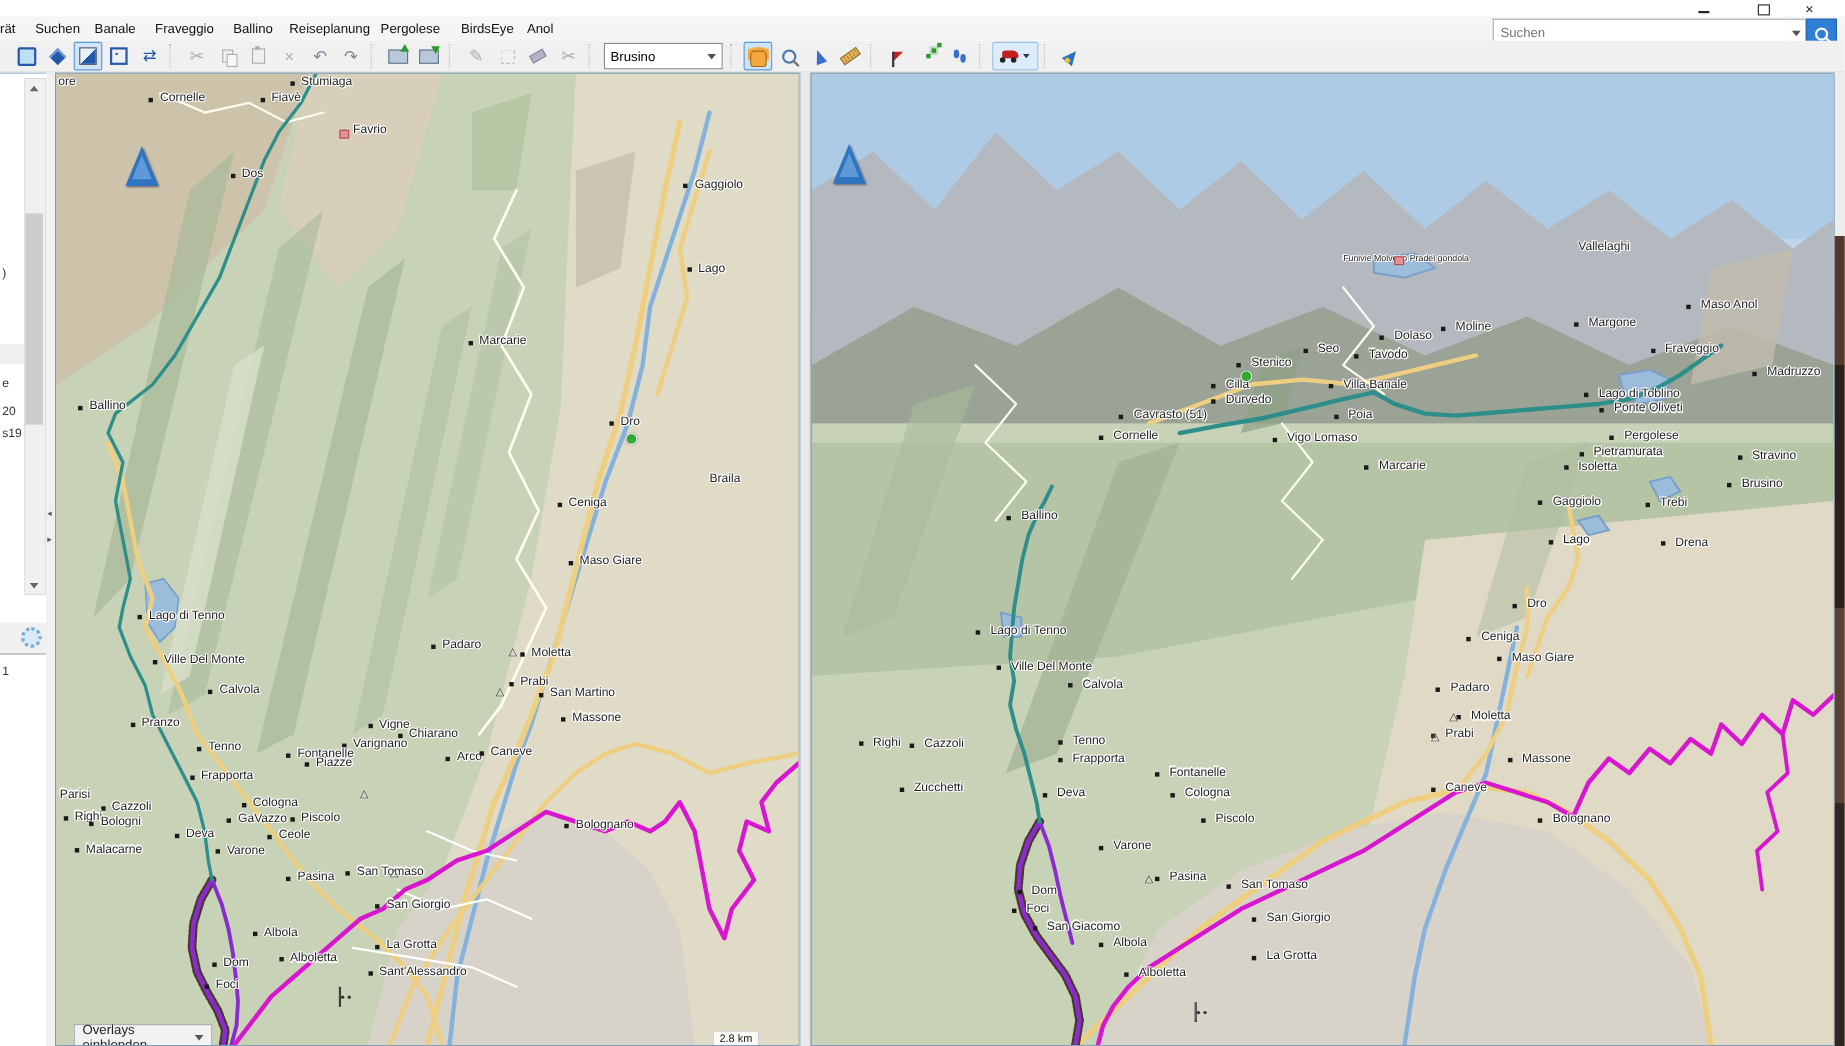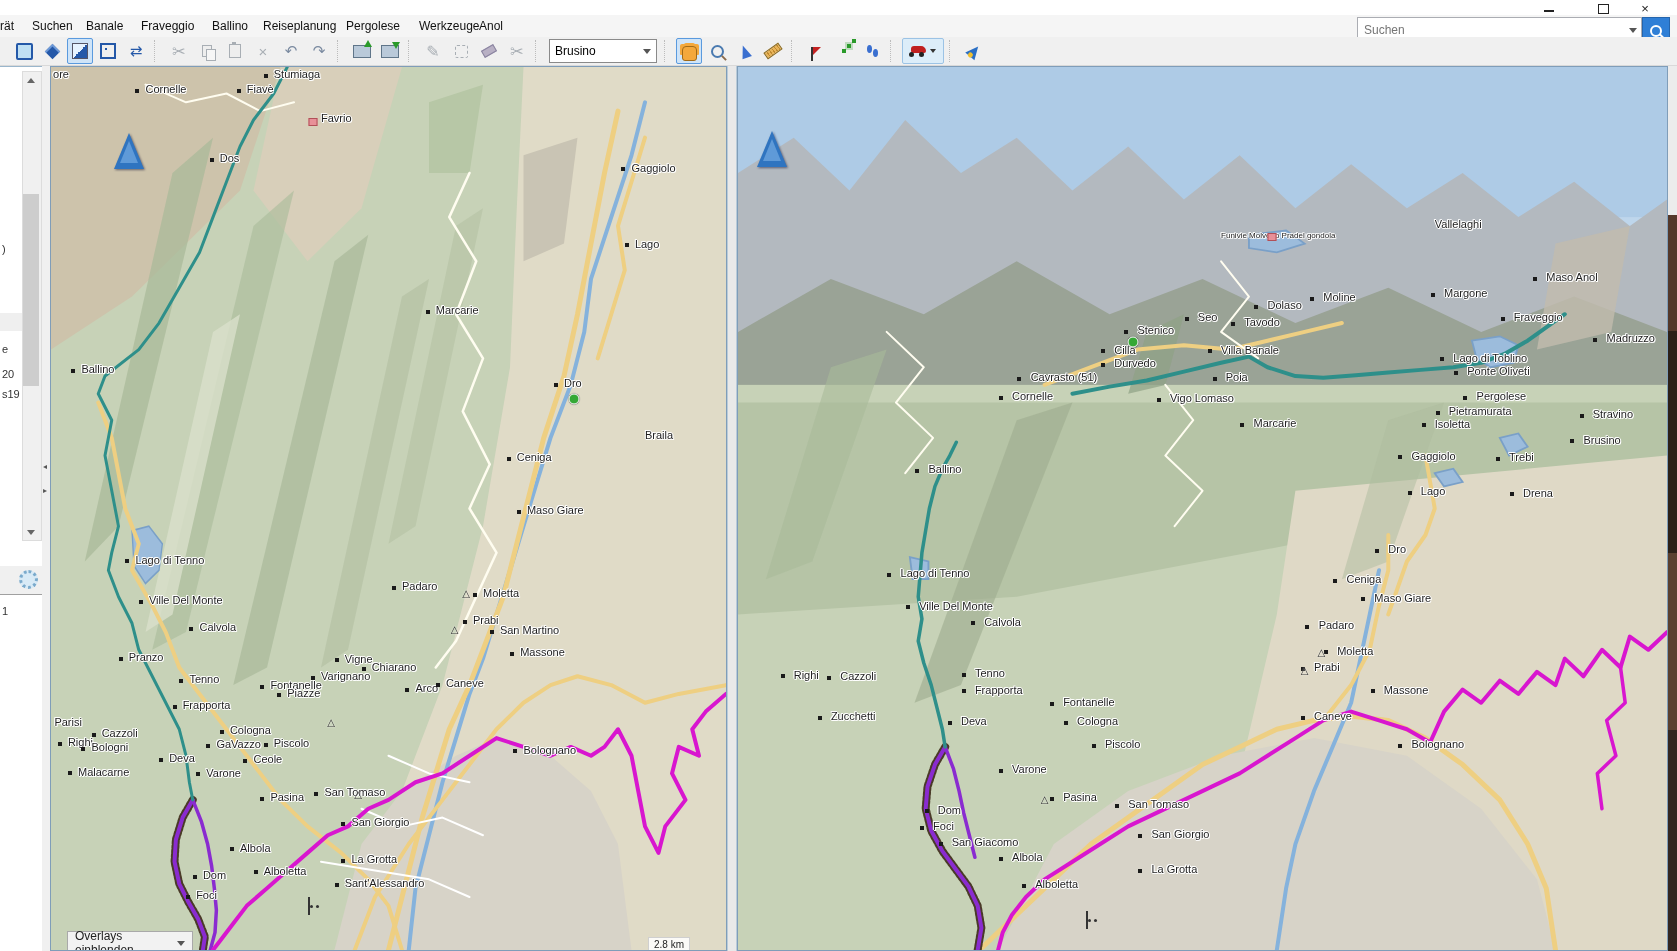--- a/index.html
+++ b/index.html
@@ -140,21 +140,21 @@
   </div>
 
   <div class="menubar">
     <span class="menuitem" style="left:-4px">rät</span>
     <span class="menuitem" style="left:28px">Suchen</span>
     <span class="menuitem" style="left:82px">Banale</span>
     <span class="menuitem" style="left:137px">Fraveggio</span>
     <span class="menuitem" style="left:208px">Ballino</span>
     <span class="menuitem" style="left:259px">Reiseplanung</span>
     <span class="menuitem" style="left:342px">Pergolese</span>
-    <span class="menuitem" style="left:415px">Werkzeuge</span>
+    <span class="menuitem" style="left:415px">BirdsEye</span>
     <span class="menuitem" style="left:475px">Anol</span>
   </div>
 
   <div class="searcharea">
     <input class="searchinput" type="text" placeholder="Suchen" style="">
     <div class="searchcaret">
         <span class="caret-down"></span>
       </div>
     <div class="searchbtn">
         <span class="mag"></span>

